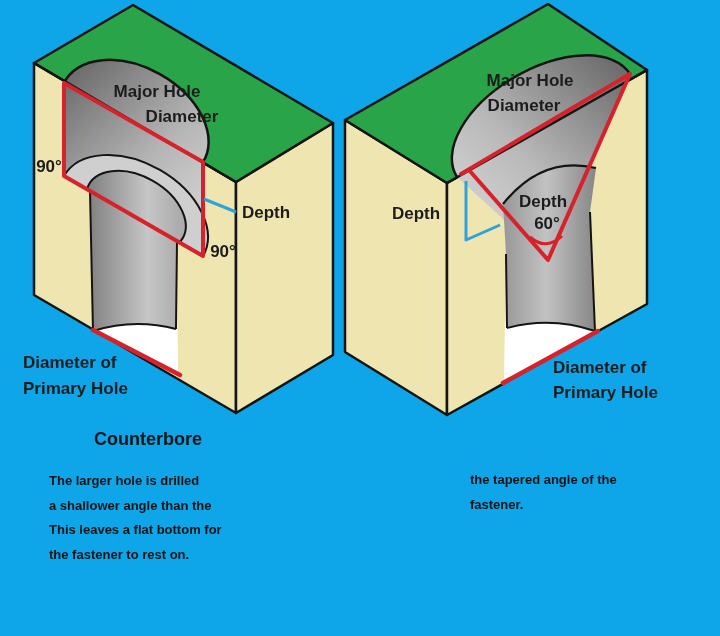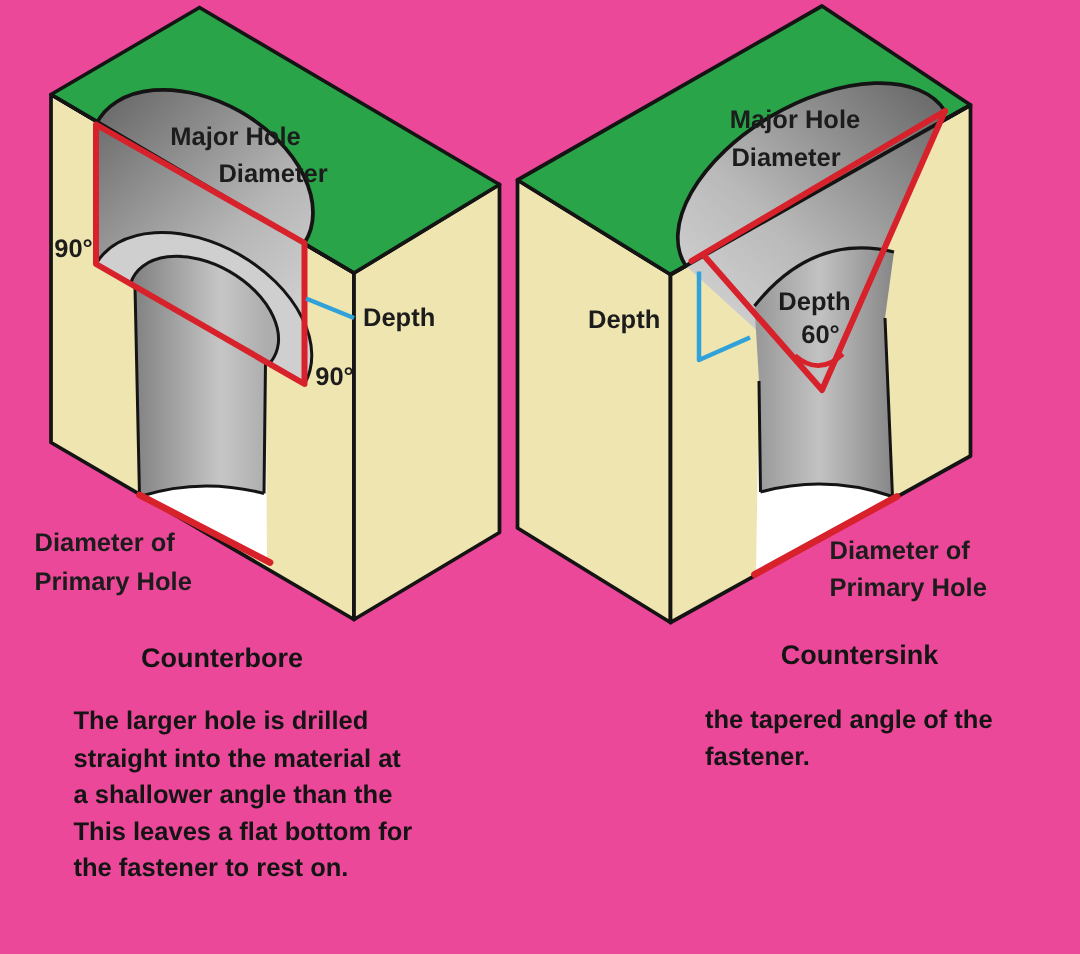--- a/index.html
+++ b/index.html
@@ -1,32 +1,32 @@
 <!DOCTYPE html>
 <html><head>
 <meta charset="utf-8">
 <style>
   html,body{margin:0;padding:0;background:#fff;}
   .stage{
-    position:relative;width:720px;height:636px;background:#ec4899;overflow:hidden;
+    position:relative;width:720px;height:636px;background:#0ea5e9;overflow:hidden;
     font-family:"Liberation Sans","DejaVu Sans",sans-serif;color:#1c1c1c;
   }
   .stage svg{position:absolute;left:0;top:0;}
   .lbl{
     position:absolute;font-weight:700;font-size:17px;line-height:1.1;
     white-space:nowrap;color:#1c1c1c;
   }
   .lbl.center{transform:translate(-50%,-50%);}
   .lbl.vcenter{transform:translateY(-50%);}
   .title{
     position:absolute;font-weight:700;font-size:18px;transform:translate(-50%,-50%);
     white-space:nowrap;color:#141414;
   }
   .desc{
-    position:absolute;font-weight:700;font-size:17px;line-height:24.5px;color:#141414;
+    position:absolute;font-weight:700;font-size:13px;line-height:24.5px;color:#141414;
   }
 </style>
 </head>
 <body>
 
 <div class="stage">
 
   <svg width="720" height="636" viewBox="0 0 720 636">
     <defs>
       <linearGradient id="wallL" gradientUnits="userSpaceOnUse" x1="64" y1="83" x2="203" y2="235">
@@ -105,32 +105,30 @@
   <div class="lbl center" style="left:157px;top:92px">Major Hole</div>
   <div class="lbl center" style="left:182px;top:117px">Diameter</div>
   <div class="lbl center" style="left:49px;top:167px">90°</div>
   <div class="lbl center" style="left:223px;top:252px">90°</div>
   <div class="lbl vcenter" style="left:242px;top:213px">Depth</div>
   <div class="lbl vcenter" style="left:23px;top:363px">Diameter of</div>
   <div class="lbl vcenter" style="left:23px;top:389px">Primary Hole</div>
   <div class="title" style="left:148px;top:439px">Counterbore</div>
   <div class="desc" style="left:49px;top:469px">
     <div>The larger hole is drilled</div>
-    <div>straight into the material at</div>
     <div>a shallower angle than the</div>
     <div>This leaves a flat bottom for</div>
     <div>the fastener to rest on.</div>
   </div>
 
   <div class="lbl center" style="left:530px;top:81px">Major Hole</div>
   <div class="lbl center" style="left:524px;top:106px">Diameter</div>
   <div class="lbl vcenter" style="left:392px;top:214px">Depth</div>
   <div class="lbl center" style="left:543px;top:202px">Depth</div>
   <div class="lbl center" style="left:547px;top:224px">60°</div>
   <div class="lbl vcenter" style="left:553px;top:368px">Diameter of</div>
   <div class="lbl vcenter" style="left:553px;top:393px">Primary Hole</div>
-  <div class="title" style="left:573px;top:437px">Countersink</div>
   <div class="desc" style="left:470px;top:468px">
     <div>the tapered angle of the</div>
     <div>fastener.</div>
   </div>
 
 </div>
 
 </body></html>

